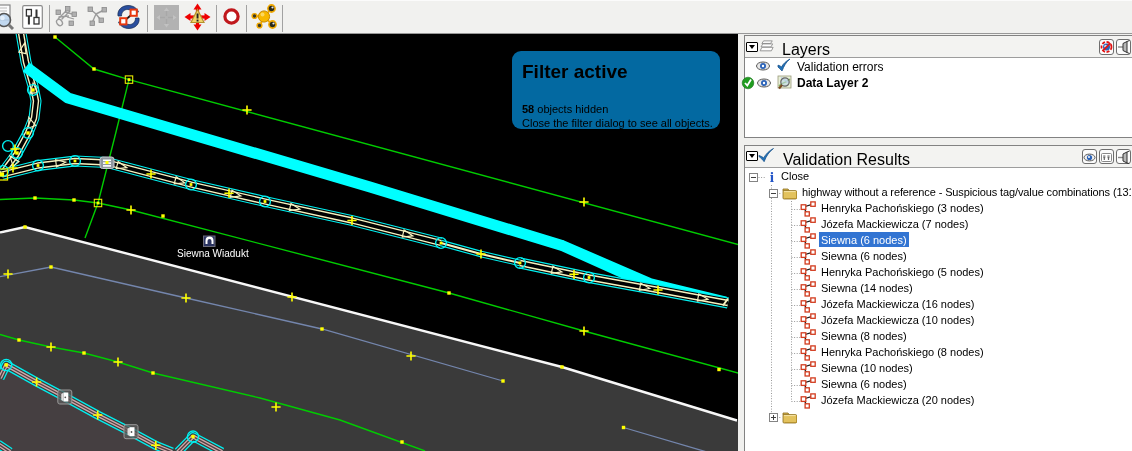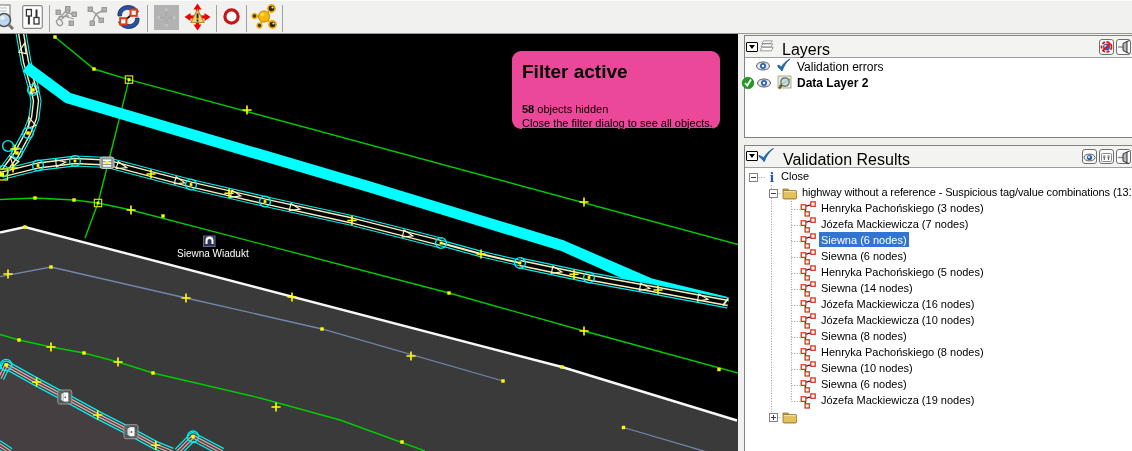--- a/index.html
+++ b/index.html
@@ -3,25 +3,25 @@
 <meta charset="utf-8">
 <style>
   html,body{margin:0;padding:0;}
   body{width:1132px;height:451px;overflow:hidden;position:relative;
        font-family:"Liberation Sans", sans-serif;background:#f0f0ee;}
   .abs{position:absolute;}
   #toolbar{left:0;top:0;width:1132px;height:33px;background:#f1f1ef;
            border-bottom:1px solid #989898;box-shadow:inset 0 1px 0 #fbfbfb;}
   .tsep{position:absolute;top:5px;width:1px;height:27px;background:#a2a2a2;}
   #maparea{left:0;top:34px;width:738px;height:417px;background:#000;overflow:hidden;}
-  #filterbox{left:512px;top:17px;width:208px;height:78px;background:#ec4899;
+  #filterbox{left:512px;top:17px;width:208px;height:78px;background:#0369a1;
              border-radius:9px;color:#000;}
   #filterbox h1{margin:10px 0 0 10px;font-size:19px;line-height:22px;}
   #filterbox .l1{margin:20px 0 0 10px;font-size:11px;line-height:13.5px;white-space:nowrap;}
-  #filterbox .l2{margin:0 0 0 10px;font-size:11px;line-height:13.5px;white-space:nowrap;text-decoration:underline;}
+  #filterbox .l2{margin:0 0 0 10px;font-size:11px;line-height:13.5px;white-space:nowrap;}
   #rightside{left:738px;top:34px;width:394px;height:417px;background:#f0f0ee;}
   .panel{position:absolute;left:6px;width:388px;background:#fff;border:1px solid #828282;}
   .phead{position:absolute;left:0;top:0;right:0;height:21px;background:#f3f3f1;
          border-bottom:1px solid #9d9d9d;}
   .ptitle{position:absolute;top:4px;font-size:16px;color:#000;}
   .hbtn{position:absolute;top:3px;width:13px;height:14px;background:#fcfcfc;
         border:1px solid #6e6e6e;border-radius:3px;}
   .ddbtn{position:absolute;left:1px;top:6px;width:10px;height:8px;background:#fff;
          border:1.5px solid #000;border-radius:1px;}
   .ddbtn:after{content:"";position:absolute;left:1.5px;top:2px;border:3px solid transparent;
@@ -415,21 +415,21 @@
           <rect x="1.2" y="3.8" width="4.6" height="4.6" fill="#fff" stroke="#d23b1e" stroke-width="1.3"></rect>
           <rect x="5.1" y="10.8" width="4.2" height="4.2" fill="#fff" stroke="#d23b1e" stroke-width="1.3"></rect>
         </svg>
 <div class="trow" style="left:76px;top:210px">Siewna (6 nodes)</div>
 <svg class="abs" style="left:55px;top:225px" width="19" height="17" viewBox="0 0 19 17">
           <path d="M 3.4,6 L 13,3.1 M 3.4,6 L 7.2,12.9" stroke="#1a1a1a" stroke-width="1.2" fill="none"></path>
           <rect x="10.8" y="0.9" width="4.4" height="4.4" fill="#fff" stroke="#d23b1e" stroke-width="1.3"></rect>
           <rect x="1.2" y="3.8" width="4.6" height="4.6" fill="#fff" stroke="#d23b1e" stroke-width="1.3"></rect>
           <rect x="5.1" y="10.8" width="4.2" height="4.2" fill="#fff" stroke="#d23b1e" stroke-width="1.3"></rect>
         </svg>
-<div class="trow" style="left:76px;top:226px">Józefa Mackiewicza (19 nodes)</div>
+<div class="trow" style="left:76px;top:226px">Józefa Mackiewicza (20 nodes)</div>
 <svg class="abs" style="left:23.5px;top:245.0px" width="9" height="9" viewBox="0 0 9 9">
           <rect x="0.5" y="0.5" width="8" height="8" fill="#fff" stroke="#848484"></rect>
           <line x1="2" y1="4.5" x2="7" y2="4.5" stroke="#404040" stroke-width="1"></line>
           <line x1="4.5" y1="2" x2="4.5" y2="7" stroke="#404040" stroke-width="1"></line>
         </svg>
 <svg class="abs" style="left:37px;top:242px" width="16" height="14" viewBox="0 0 16 14">
           <path d="M 1,3 L 6,3 L 7.5,5 L 1,5 Z" fill="#d8b64e" stroke="#8a6d20" stroke-width="0.8"></path>
           <rect x="1" y="4.5" width="13.5" height="8.5" rx="1" fill="#e3c25d" stroke="#8a6d20" stroke-width="0.8"></rect>
           <path d="M 2,5.5 L 13.5,5.5" stroke="#f4e0a0" stroke-width="1.2"></path>
           <path d="M 14.5,5 L 14.5,12.5 L 3,12.5" fill="none" stroke="#b5922f" stroke-width="0.9"></path>

